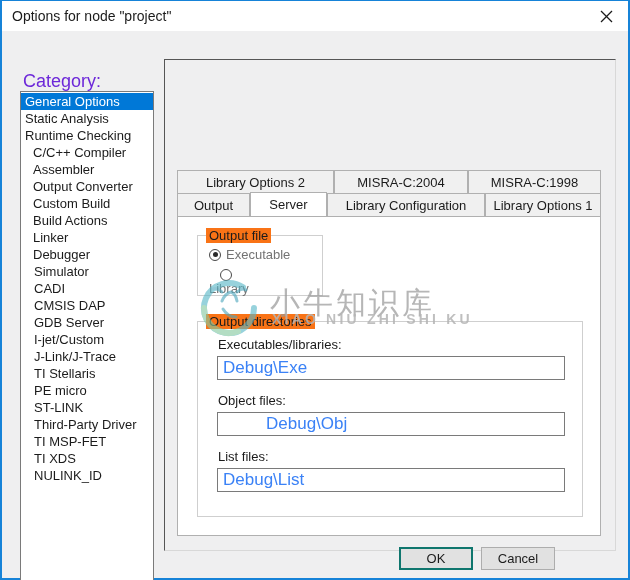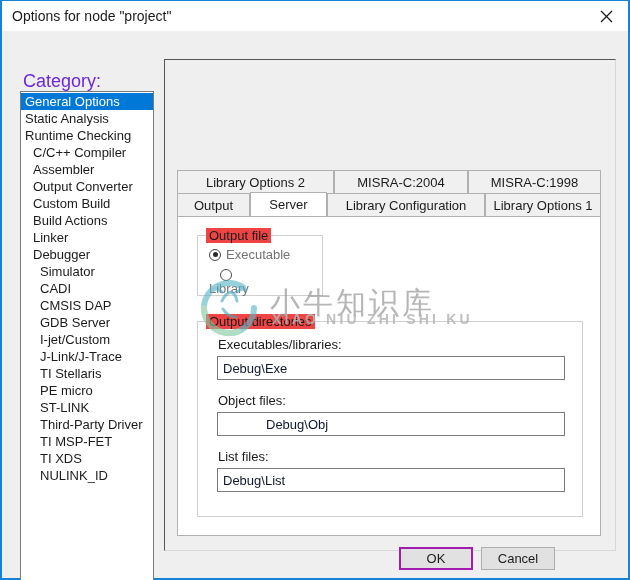--- a/index.html
+++ b/index.html
@@ -90,21 +90,21 @@
   .cat-item {
     height: 17px;
     line-height: 17px;
     font-size: 13px;
     color: #1b1b1b;
     padding-left: 4px;
     white-space: nowrap;
     cursor: default;
   }
   .cat-item.indent1 { padding-left: 12px; }
-  .cat-item.indent2 { padding-left: 19px; }
+  .cat-item.indent2 { padding-left: 13px; }
   .cat-item.selected {
     background: #0078d7;
     color: #ffffff;
   }
 
   
   #right-panel {
     position: absolute;
     left: 162px;
     top: 28px;
@@ -173,21 +173,21 @@
   
   .groupbox {
     position: absolute;
     box-sizing: border-box;
     border: 1px solid #cfcfcf;
   }
   .groupbox > .gb-title {
     position: absolute;
     top: -8px;
     left: 8px;
-    background: #ef4444;
+    background: #f97316;
     padding: 0 3px;
     font-size: 13px;
     color: #1b1b1b;
     white-space: nowrap;
   }
 
   #gb-output-file {
     left: 19px;
     top: 18px;
     width: 126px;
@@ -243,22 +243,22 @@
   }
   .field-input {
     position: absolute;
     left: 19px;
     width: 348px;
     height: 24px;
     box-sizing: border-box;
     background: #ffffff;
     border: 1px solid #7a7a7a;
     font-family: "Liberation Sans", sans-serif;
-    font-size: 13px;
-    color: #0f172a;
+    font-size: 17px;
+    color: #3b82f6;
     padding: 0 5px;
     line-height: 22px;
     outline: none;
   }
   #lbl-exe  { top: 15px; }
   #in-exe   { top: 34px; }
   #lbl-obj  { top: 71px; }
   #in-obj   { top: 90px; padding-left: 48px; }
   #lbl-list { top: 127px; }
   #in-list  { top: 146px; }
@@ -275,21 +275,21 @@
     display: flex;
     align-items: center;
     justify-content: center;
     cursor: default;
     white-space: nowrap;
   }
   #btn-ok {
     left: 397px;
     top: 516px;
     width: 74px;
-    border: 2px solid #a21caf;
+    border: 2px solid #0f766e;
     background: #e1e1e1;
   }
   #btn-cancel {
     left: 479px;
     top: 516px;
     width: 74px;
     border: 1px solid #adadad;
   }
 
   

